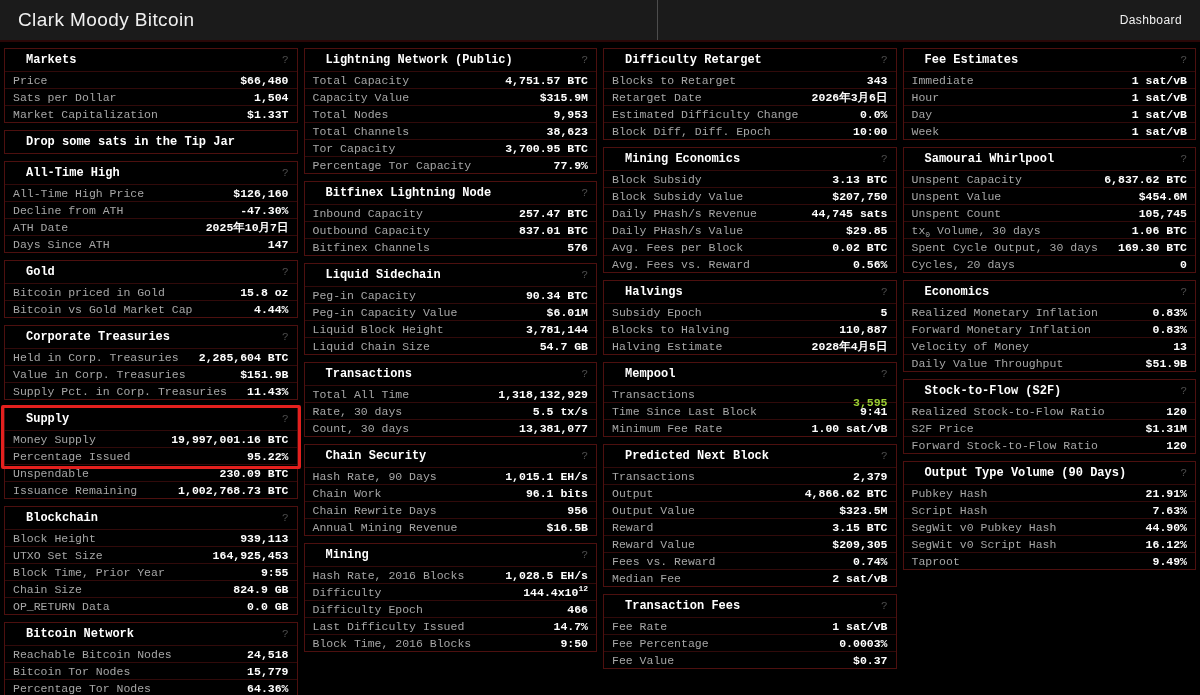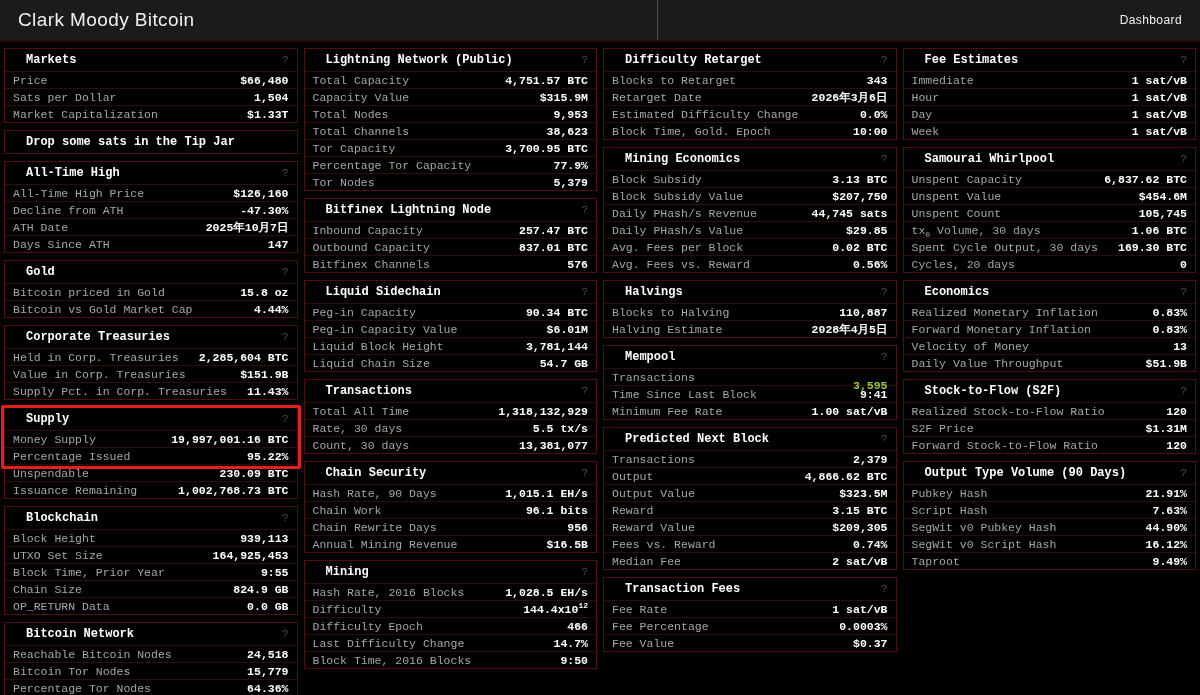--- a/index.html
+++ b/index.html
@@ -287,24 +287,20 @@
             <div class="row">
               <span class="stat-label"><span>Tor Capacity</span><sub></sub><span></span></span>
               <span class="stat-value"><span>3,700.95 BTC</span><sup></sup></span>
             </div>
 
             <div class="row">
               <span class="stat-label"><span>Percentage Tor Capacity</span><sub></sub><span></span></span>
               <span class="stat-value"><span>77.9%</span><sup></sup></span>
             </div>
 
-            <div class="row">
-              <span class="stat-label"><span>Tor Nodes</span><sub></sub><span></span></span>
-              <span class="stat-value"><span>5,379</span><sup></sup></span>
-            </div>
           </div>
       </section>
 
       <section class="panel">
 
         <div class="panel-header">
           <span class="panel-title">Bitfinex Lightning Node</span>
           <span class="help-icon">?</span>
         </div>
         <div class="panel-rows">
@@ -428,21 +424,21 @@
               <span class="stat-label"><span>Difficulty</span><sub></sub><span></span></span>
               <span class="stat-value"><span>144.4x10</span><sup>12</sup></span>
             </div>
 
             <div class="row">
               <span class="stat-label"><span>Difficulty Epoch</span><sub></sub><span></span></span>
               <span class="stat-value"><span>466</span><sup></sup></span>
             </div>
 
             <div class="row">
-              <span class="stat-label"><span>Last Difficulty Change</span><sub></sub><span></span></span>
+              <span class="stat-label"><span>Last Difficulty Issued</span><sub></sub><span></span></span>
               <span class="stat-value"><span>14.7%</span><sup></sup></span>
             </div>
 
             <div class="row">
               <span class="stat-label"><span>Block Time, 2016 Blocks</span><sub></sub><span></span></span>
               <span class="stat-value"><span>9:50</span><sup></sup></span>
             </div>
           </div>
       </section>
     </div>
@@ -466,21 +462,21 @@
               <span class="stat-label"><span>Retarget Date</span><sub></sub><span></span></span>
               <span class="stat-value"><span>2026年3月6日</span><sup></sup></span>
             </div>
 
             <div class="row">
               <span class="stat-label"><span>Estimated Difficulty Change</span><sub></sub><span></span></span>
               <span class="stat-value"><span>0.0%</span><sup></sup></span>
             </div>
 
             <div class="row">
-              <span class="stat-label"><span>Block Time, Gold. Epoch</span><sub></sub><span></span></span>
+              <span class="stat-label"><span>Block Diff, Diff. Epoch</span><sub></sub><span></span></span>
               <span class="stat-value"><span>10:00</span><sup></sup></span>
             </div>
           </div>
       </section>
 
       <section class="panel">
 
         <div class="panel-header">
           <span class="panel-title">Mining Economics</span>
           <span class="help-icon">?</span>
@@ -520,20 +516,24 @@
       </section>
 
       <section class="panel">
 
         <div class="panel-header">
           <span class="panel-title">Halvings</span>
           <span class="help-icon">?</span>
         </div>
         <div class="panel-rows">
 
+            <div class="row">
+              <span class="stat-label"><span>Subsidy Epoch</span><sub></sub><span></span></span>
+              <span class="stat-value"><span>5</span><sup></sup></span>
+            </div>
 
             <div class="row">
               <span class="stat-label"><span>Blocks to Halving</span><sub></sub><span></span></span>
               <span class="stat-value"><span>110,887</span><sup></sup></span>
             </div>
 
             <div class="row">
               <span class="stat-label"><span>Halving Estimate</span><sub></sub><span></span></span>
               <span class="stat-value"><span>2028年4月5日</span><sup></sup></span>
             </div>

